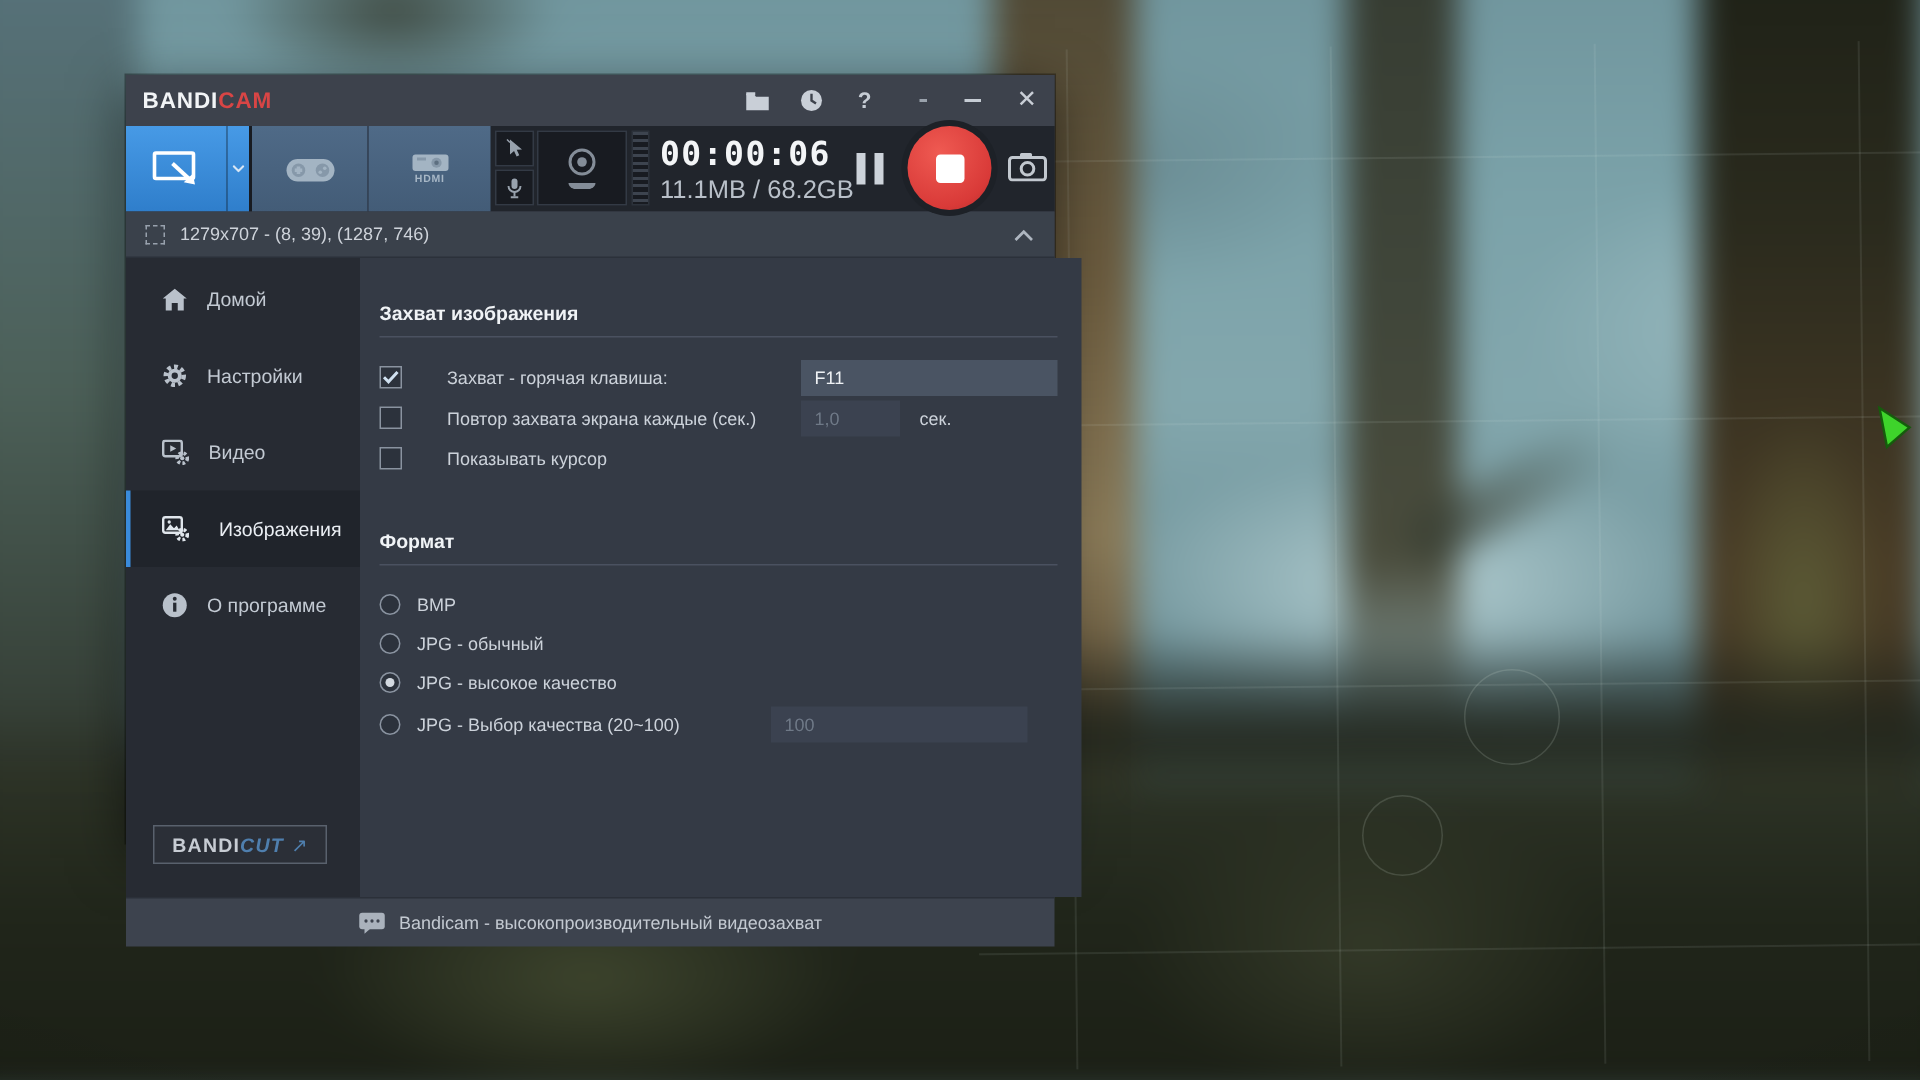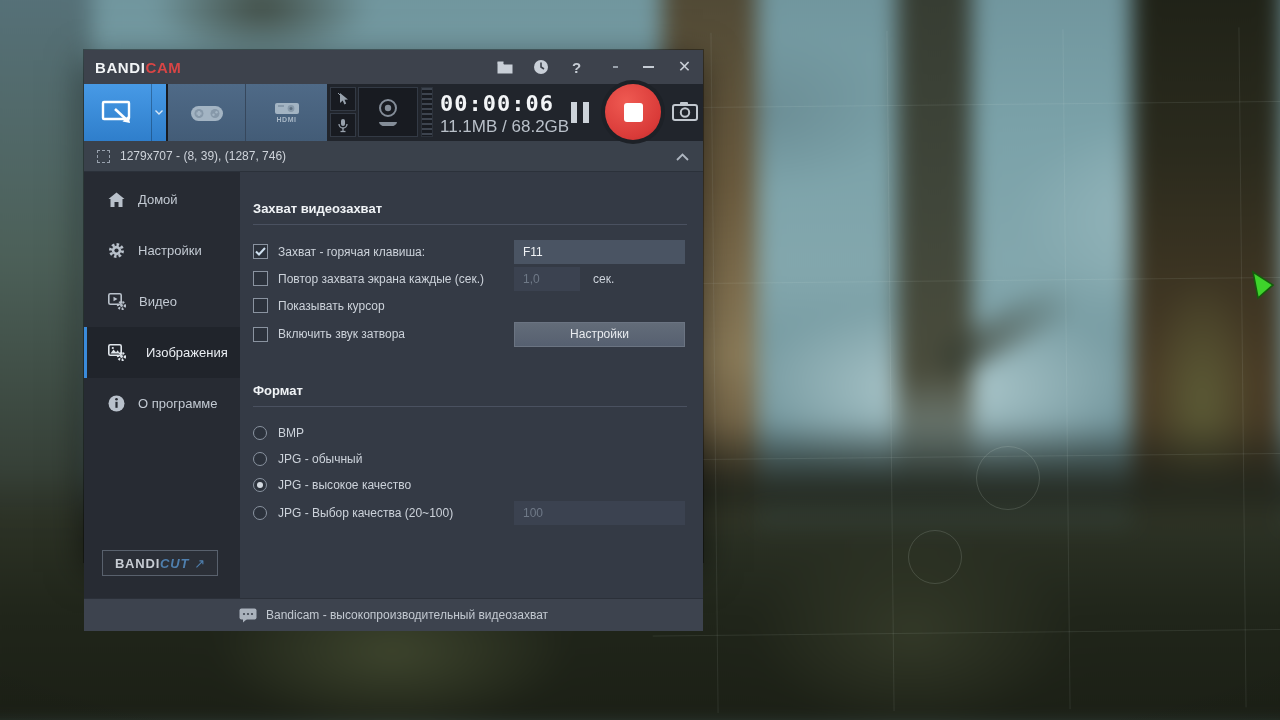--- a/index.html
+++ b/index.html
@@ -115,21 +115,21 @@
   .bandicut-btn .arr { color:#4f7fae; font-size:13px; }
 
   .content { flex:1; background:#343a45; padding:0 16px 0 13px; position:relative; }
   .sec-title { padding-top:29px; font-size:13px; font-weight:bold; color:#f0f3f6; }
   .sec-title.second { padding-top:34px; }
   .divider { height:1px; background:#4a5160; margin-top:8px; }
   .rows { margin-top:13px; }
   .crow { display:flex; align-items:center; height:27px; }
   .cb { width:15px; height:15px; border:1px solid #8a93a0; background:#2c323c; margin-right:10px; flex:none;
         display:flex; align-items:center; justify-content:center; cursor:pointer; }
-  .clabel { color:#ccd2da; width:236px; flex:none; }
+  .clabel { color:#ccd2da; width:236px; flex:none;margin-left:20px; }
   .tinput { width:171px; height:24px; background:#4a5463; border:none; color:#eef1f4; font-size:12px;
             padding:0 9px; font-family:"Liberation Sans", sans-serif; }
   .tinput.small { width:66px; }
   .tinput.disabled { background:#3b4250; color:#6f7987; }
   .suffix { margin-left:13px; color:#ccd2da; }
   .settings-btn { width:171px; height:25px; background:linear-gradient(180deg,#636c79,#566070); border:1px solid #6b7482;
                   color:#e8ebef; font-size:12px; font-family:"Liberation Sans", sans-serif; cursor:pointer; }
   .frow { display:flex; align-items:center; height:26px; }
   .radio { width:14px; height:14px; border:1px solid #8a93a0; border-radius:50%; margin-right:11px; flex:none;
            display:flex; align-items:center; justify-content:center; background:#2c323c; cursor:pointer; }
@@ -350,21 +350,21 @@
         </div>
 
         <div class="bandicut-btn">
           <span class="b1">BANDI</span>
             <span class="b2">CUT</span>
           <span class="arr">↗</span>
         </div>
       </div>
 
       <div class="content">
-        <div class="sec-title">Захват видеозахват</div>
+        <div class="sec-title">Захват изображения</div>
         <div class="divider"></div>
 
         <div class="rows">
           <div class="crow">
             <div class="cb checked">
               <svg width="11" height="9" viewBox="0 0 11 9">
                 <polyline points="1,4.5 4,7.5 10,1" fill="none" stroke="#cfe0f0" stroke-width="2"></polyline>
               </svg>
             </div>
             <div class="clabel">Захват - горячая клавиша:</div>
@@ -377,25 +377,20 @@
             <input class="tinput small disabled" readonly="" value="1,0" style="">
             <span class="suffix">сек.</span>
           </div>
 
           <div class="crow">
             <div class="cb"></div>
             <div class="clabel">Показывать курсор</div>
           </div>
 
 
-          <div class="crow" style="height:30px">
-            <div class="cb"></div>
-            <div class="clabel">Включить звук затвора</div>
-            <button class="settings-btn">Настройки</button>
-          </div>
         </div>
 
         <div class="sec-title second">Формат</div>
         <div class="divider"></div>
 
         <div class="rows">
           <div class="frow">
             <div class="radio">
                 <span class="dot"></span>
               </div>

